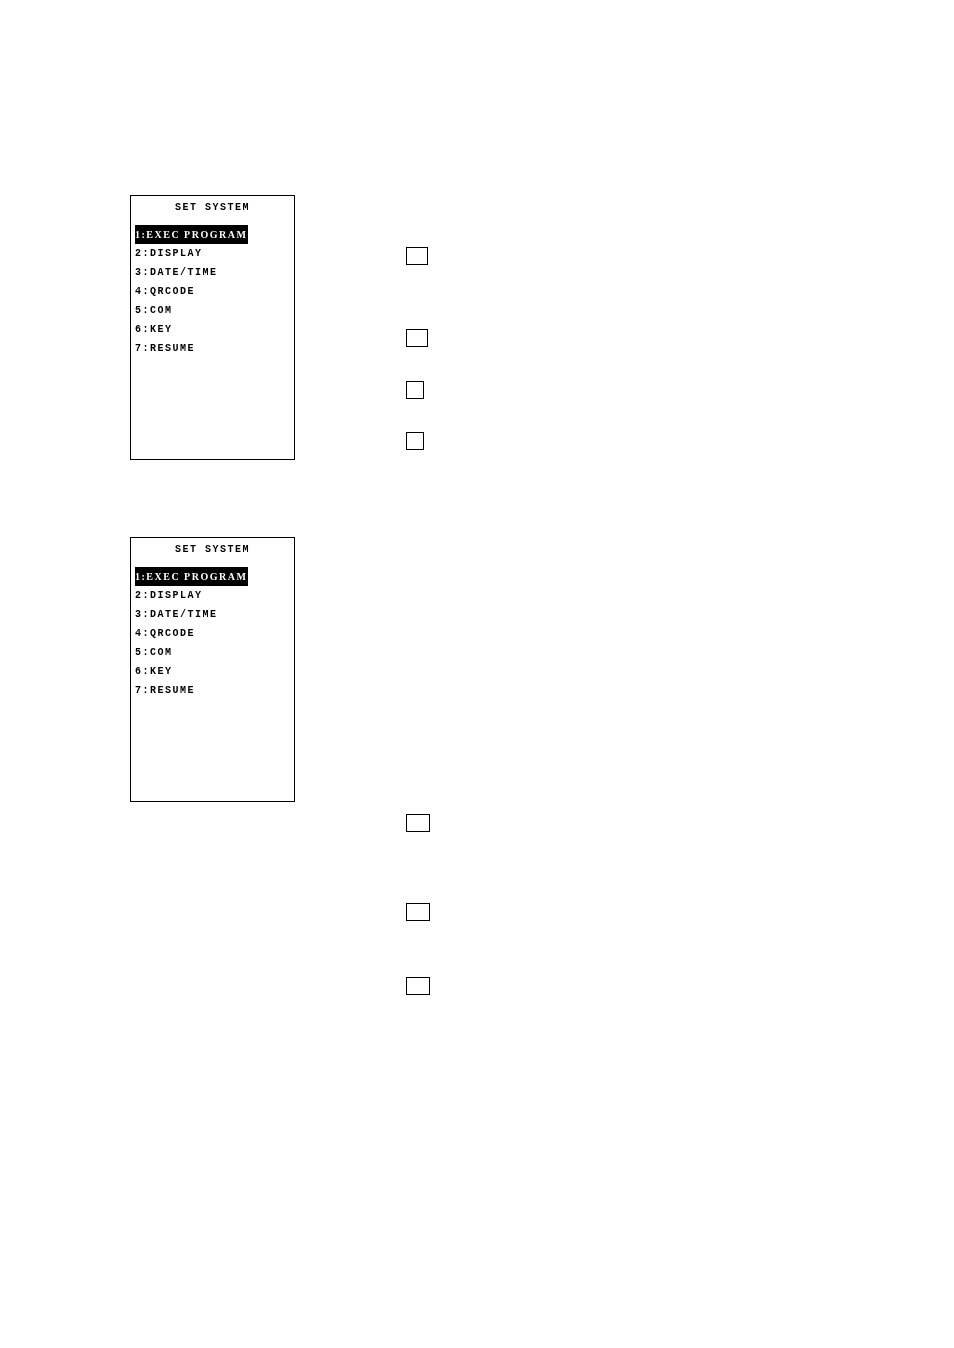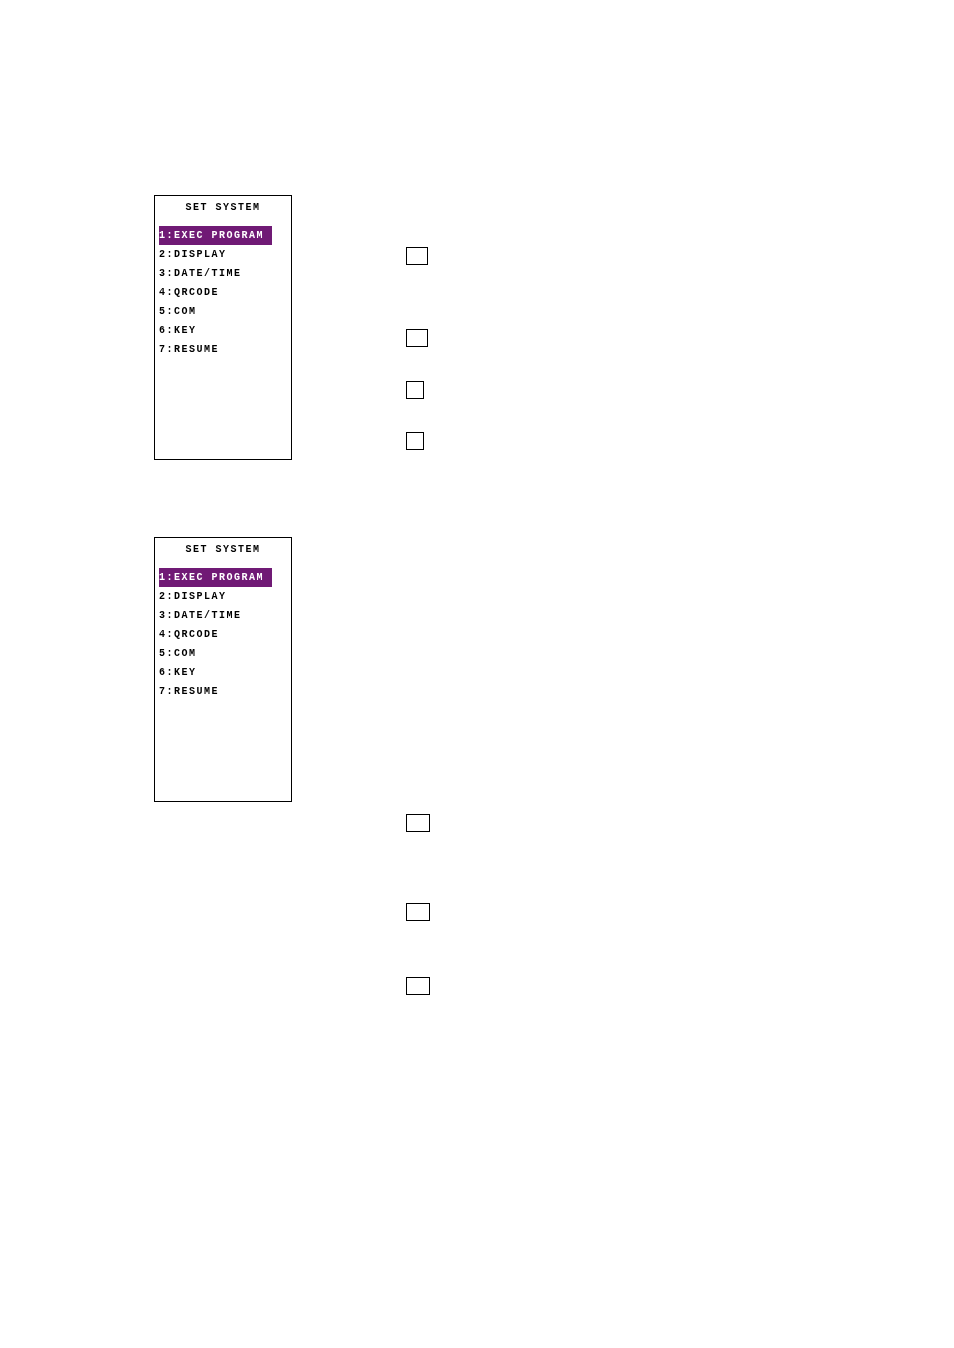--- a/index.html
+++ b/index.html
@@ -11,24 +11,23 @@
       background: #ffffff;
       width: 954px;
       height: 1348px;
       font-family: "Courier New", monospace;
       position: relative;
     }
     .screen {
       position: absolute;
       border: 1px solid #000000;
       background: #ffffff;
-      width: 138px;
+      width: 165px;
       height: 265px;
       padding-top: 6px;
-      margin-left: 24px;
     }
     .screen-1 {
       left: 130px;
       top: 195px;
     }
     .screen-2 {
       left: 130px;
       top: 537px;
     }
     .title {
@@ -41,26 +40,27 @@
     }
     .menu-item {
       font-size: 10px;
       font-weight: bold;
       letter-spacing: 1.5px;
       color: #000000;
       padding: 2px 0 2px 4px;
       line-height: 1.5;
     }
     .menu-item.highlighted {
-      background: #701a75;
+      background: #000000;
       color: #ffffff;
       display: inline-block;
       margin-left: 4px;
       padding-left: 0;
-      padding-right: 8px;
+      padding-right: 1px;
+      font-family: Liberation Serif, serif;
     }
     .menu-row {
       padding-left: 0;
     }
     .box {
       position: absolute;
       border: 1.5px solid #000000;
       background: #ffffff;
     }
     .box-1 { left: 406px; top: 247px; width: 22px; height: 18px; }

